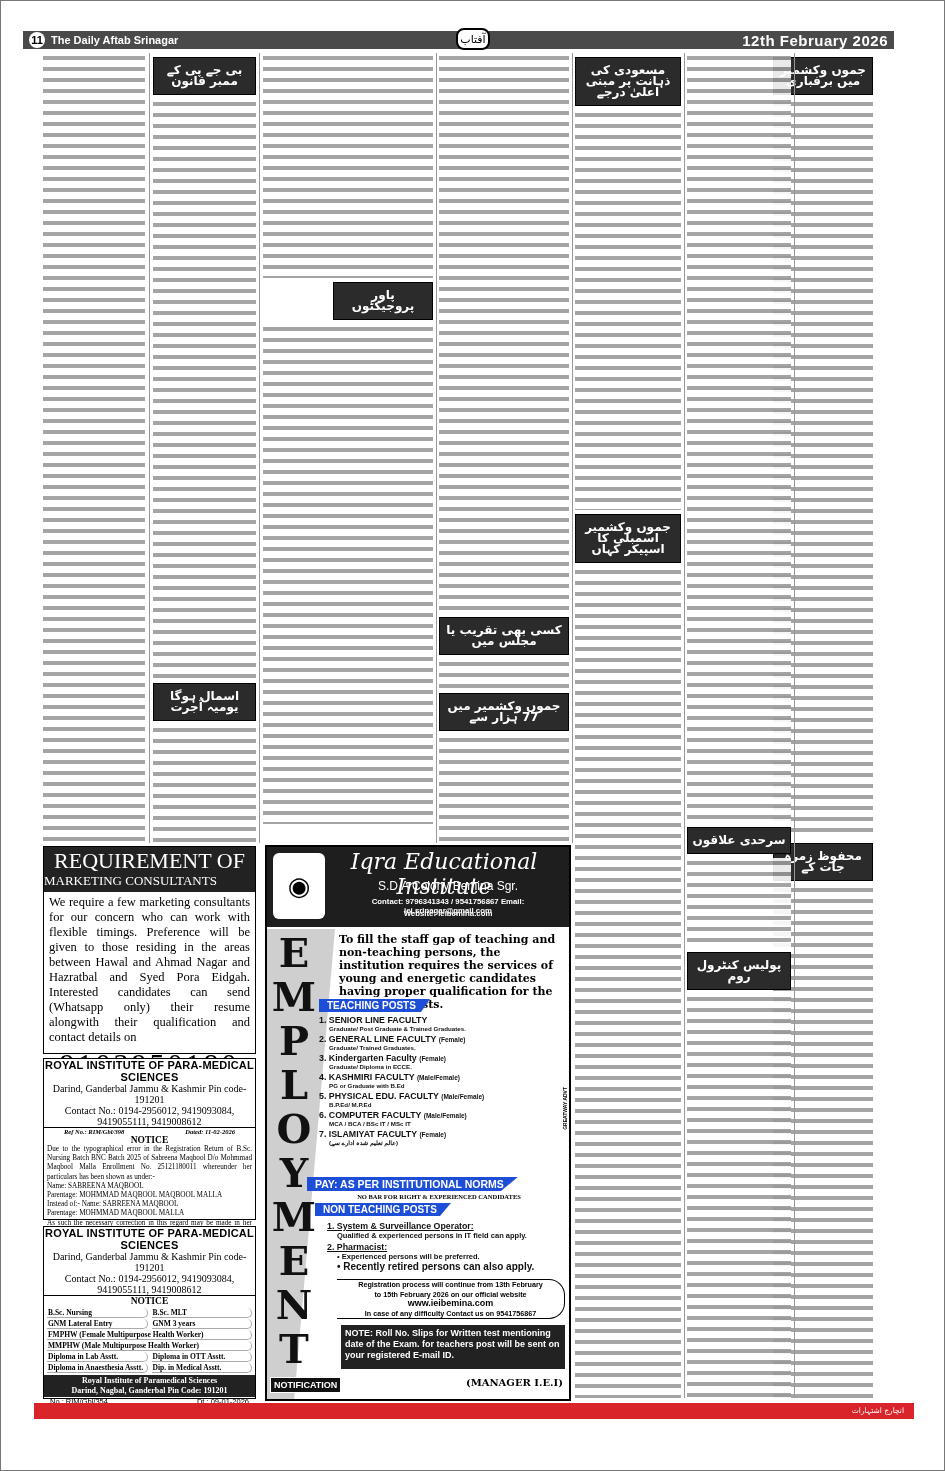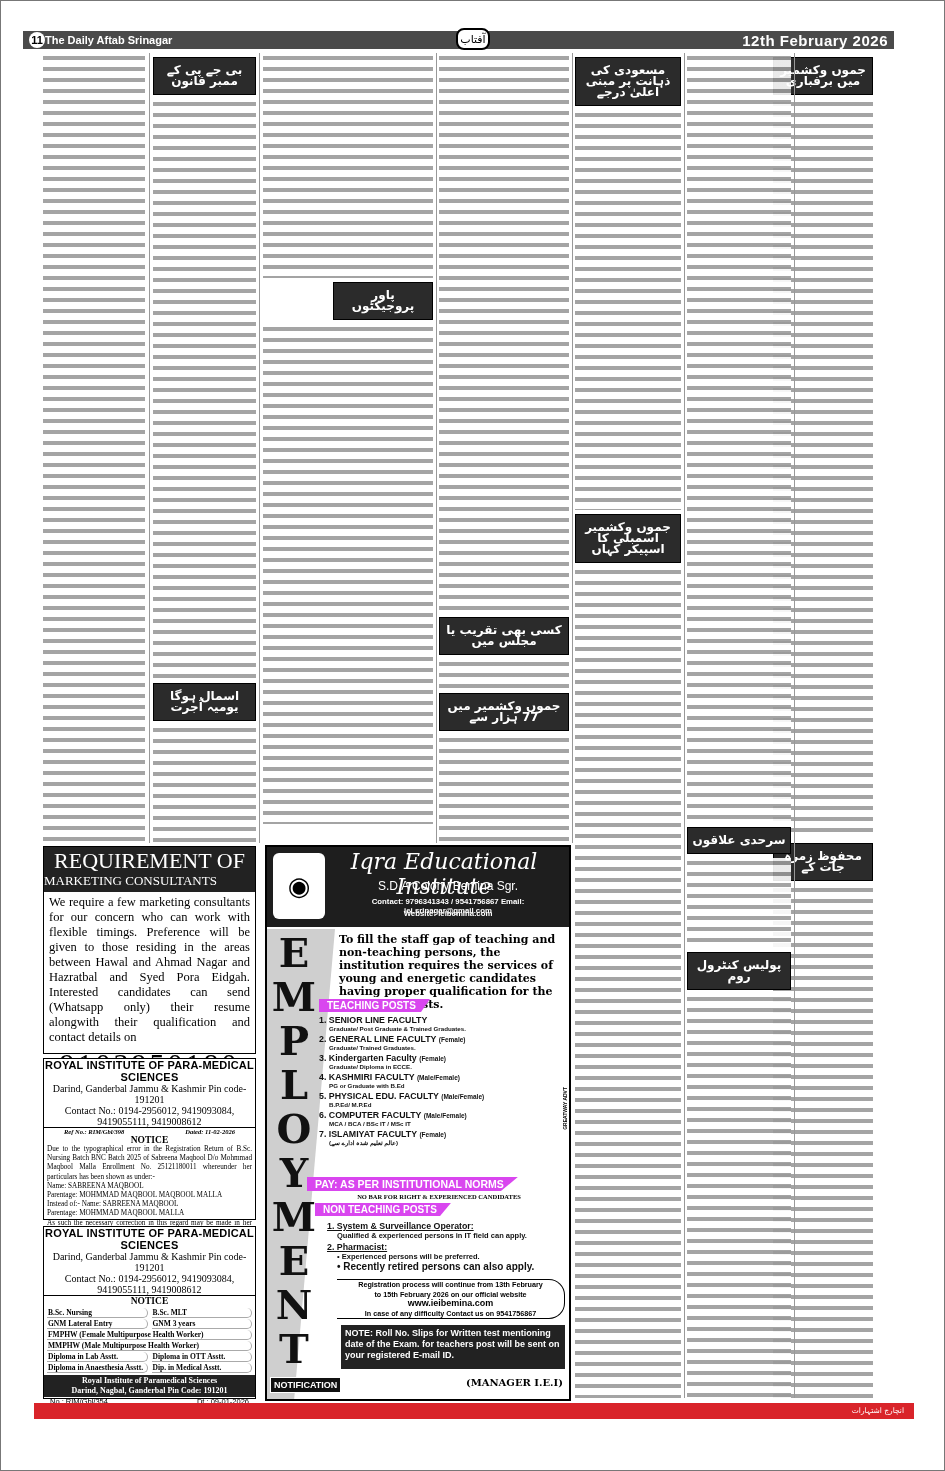--- a/index.html
+++ b/index.html
@@ -1,19 +1,19 @@
 <!DOCTYPE html>
 <html><head>
 <meta charset="utf-8">
 <style>
 *{box-sizing:border-box;margin:0;padding:0}
 body{width:945px;height:1471px;background:#fff;font-family:"DejaVu Sans",sans-serif;position:relative;overflow:hidden}
 .page{position:absolute;left:0;top:0;width:945px;height:1471px;border:1px solid #777}
 .masthead{position:absolute;left:22px;top:30px;width:871px;height:18px;background:#4a4a4a;color:#fff;display:flex;align-items:center;justify-content:space-between;padding:0 6px}
-.masthead .left{display:flex;align-items:center;gap:0;font-family:"Liberation Sans",sans-serif;font-size:11px;font-weight:bold}
+.masthead .left{display:flex;align-items:center;gap:6px;font-family:"Liberation Sans",sans-serif;font-size:11px;font-weight:bold}
 .pgnum{width:16px;height:16px;border-radius:50%;background:#fff;color:#000;font-size:11px;display:flex;align-items:center;justify-content:center;font-weight:bold}
 .logo{position:absolute;left:433px;top:-3px;width:34px;height:22px;border:2px solid #000;border-radius:8px;background:#fff;color:#000;font-size:11px;display:flex;align-items:center;justify-content:center}
 .date{font-family:"Liberation Sans",sans-serif;font-weight:bold;font-size:15px;letter-spacing:.5px}
 .col{position:absolute;top:52px;overflow:hidden}
 .urdu{font-family:"DejaVu Sans",sans-serif;direction:rtl;text-align:justify;font-size:7.5px;line-height:11px;color:#222}
 .hl{background:#2b2b2b;color:#fff;direction:rtl;text-align:center;font-size:12px;padding:7px 4px;margin:4px 0;font-weight:bold;border:1px solid #000}
 .txt{height:100%;background:repeating-linear-gradient(180deg,#fff 0,#fff 3px,#9a9a9a 3px,#9a9a9a 7px,#fff 7px,#fff 11px);opacity:.9}
 .vline{position:absolute;top:52px;width:1px;background:#999}
 
 .adbox{position:absolute;border:1.5px solid #000;background:#fff;font-family:"Liberation Serif",serif;color:#000}
@@ -42,21 +42,21 @@
 .iqra .head{background:#1e1e1e;color:#fff;height:80px;position:relative}
 .iqra .emblem{position:absolute;left:6px;top:6px;width:52px;height:66px;background:#fff;border-radius:6px;display:flex;align-items:center;justify-content:center;color:#000;font-size:26px}
 .iqra .name{position:absolute;left:56px;top:2px;right:4px;text-align:center;font-family:"DejaVu Serif",serif;font-style:italic;font-size:22px}
 .iqra .addr{position:absolute;left:64px;right:4px;top:32px;text-align:center;font-family:"Liberation Sans",sans-serif;font-size:12px}
 .iqra .contact{position:absolute;left:64px;right:4px;top:50px;text-align:center;font-family:"Liberation Sans",sans-serif;font-size:7.8px;font-weight:bold}
 .iqra .web{position:absolute;left:64px;right:4px;top:62px;text-align:center;font-family:"Liberation Sans",sans-serif;font-size:7.8px;font-weight:bold}
 .iqra .side{position:absolute;left:0;top:82px;width:68px;height:470px;background:#cfcfcf;clip-path:polygon(0 0,100% 0,40% 100%,0 100%)}
 .iqra .letters{position:absolute;left:6px;top:84px;width:42px;display:flex;flex-direction:column;align-items:center;font-family:"DejaVu Serif",serif;font-weight:bold;font-size:40px;line-height:44px;color:#111}
 .iqra .notif{position:absolute;left:3px;top:530px;background:#111;color:#fff;font-family:"Liberation Sans",sans-serif;font-weight:bold;font-size:9px;padding:2px 3px;border:1px solid #fff}
 .iqra .intro{position:absolute;left:72px;right:6px;top:86px;text-align:left;font-family:"DejaVu Serif",serif;font-weight:bold;font-size:11px;line-height:13px}
-.iqra .band{position:absolute;background:#d946ef;color:#fff;font-family:"Liberation Sans",sans-serif;font-weight:bold;font-size:10px;padding:1px 14px 1px 8px;clip-path:polygon(0 0,100% 0,92% 100%,0 100%)}
+.iqra .band{position:absolute;background:#1d4ed8;color:#fff;font-family:"Liberation Sans",sans-serif;font-weight:bold;font-size:10px;padding:1px 14px 1px 8px;clip-path:polygon(0 0,100% 0,92% 100%,0 100%)}
 .iqra .posts{position:absolute;left:52px;right:14px;font-family:"Liberation Sans",sans-serif;color:#111}
 .iqra .post{margin-bottom:2px}
 .iqra .post .pt{font-weight:bold;font-size:8.8px}
 .iqra .post .pt small{font-size:6.5px}
 .iqra .post .ps{font-size:6.2px;font-weight:bold;padding-left:10px}
 .iqra .nobar{position:absolute;left:52px;right:10px;top:346px;text-align:center;font-family:"Liberation Serif",serif;font-weight:bold;font-size:6.5px}
 .iqra .reg{position:absolute;left:70px;right:4px;top:432px;height:40px;border:1.5px solid #000;border-radius:0 16px 16px 0;border-left:none;text-align:center;font-family:"Liberation Sans",sans-serif;font-weight:bold;font-size:7.2px;line-height:9.5px}
 .iqra .note{position:absolute;left:74px;right:4px;top:478px;height:44px;background:#222;color:#fff;font-family:"Liberation Sans",sans-serif;font-weight:bold;font-size:9px;line-height:11px;padding:3px 4px}
 .iqra .mgr{position:absolute;right:6px;top:530px;font-family:"DejaVu Serif",serif;font-weight:bold;font-size:10px}
 .iqra .vert{position:absolute;right:1px;top:240px;writing-mode:vertical-rl;transform:rotate(180deg);font-family:"Liberation Sans",sans-serif;font-size:5px;font-weight:bold}

